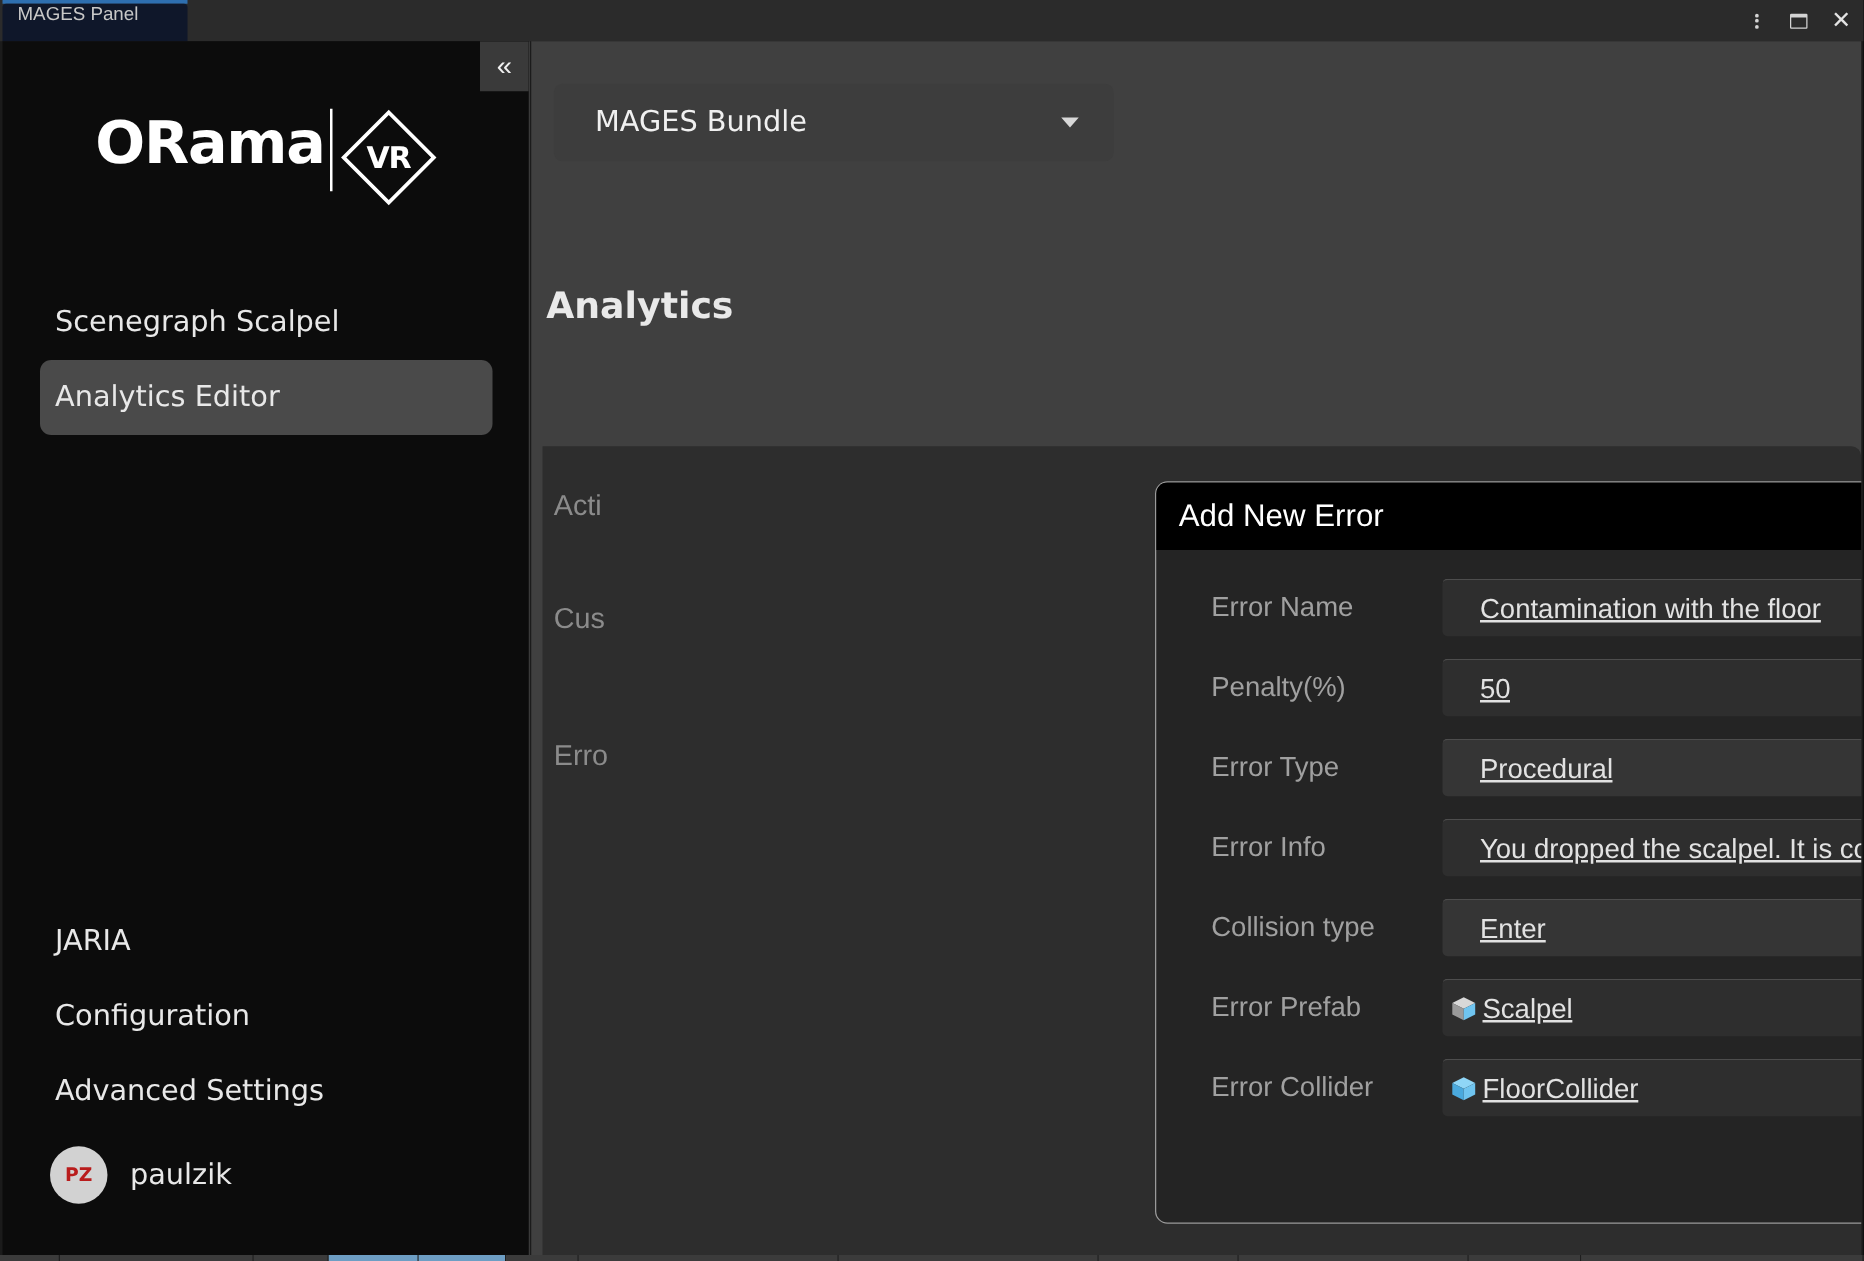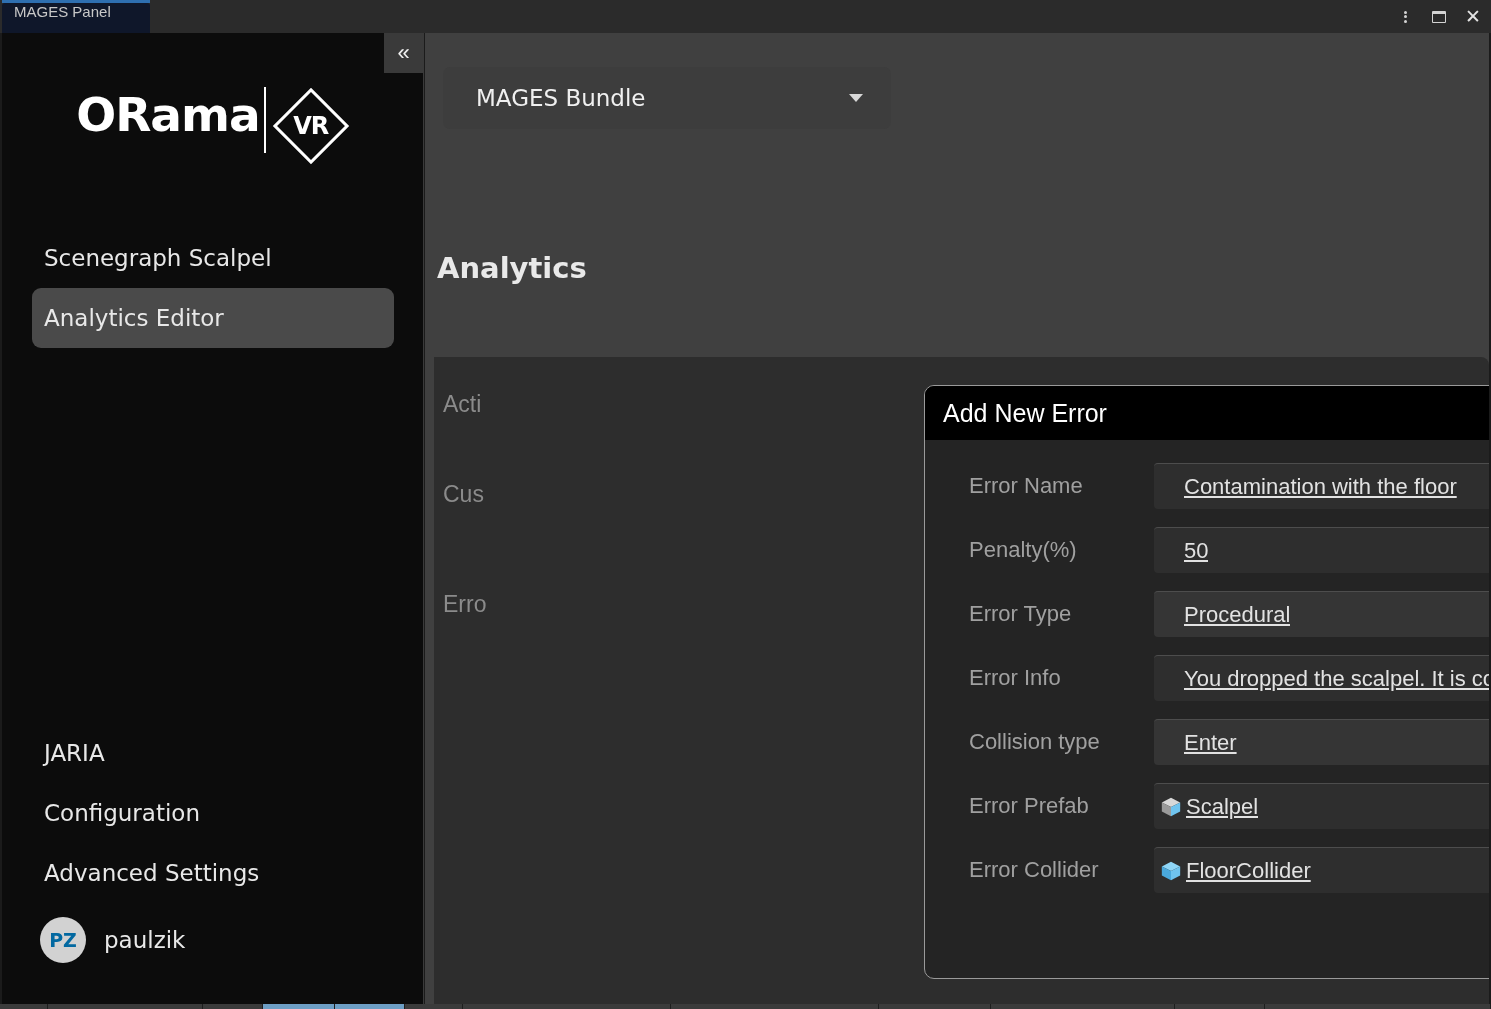--- a/index.html
+++ b/index.html
@@ -116,23 +116,23 @@
   .nav-item.active { background:#4a4a4a; }
 
   .nav-bottom { position:absolute; left:0; bottom:36px; width:422px; }
   .user-row {
     display:flex; align-items:center;
     margin:8px 30px 0 30px; padding-left:8px;
     height:58px; cursor:pointer;
   }
   .avatar {
     width:46px; height:46px; border-radius:50%;
-    background:#d2d2d2; color:#0369a1;
+    background:#d2d2d2; color:#b91c1c;
     display:flex; align-items:center; justify-content:center;
-    font-size:19px; font-weight:700;
+    font-size:15px; font-weight:700;
     font-family:"DejaVu Sans", sans-serif;
     text-align:center;
   }
   .user-name {
     margin-left:18px; color:#e8e8e8; font-size:23px;
     font-family:"DejaVu Sans", sans-serif;
   }
 
   
   .main {
@@ -153,21 +153,21 @@
     margin-left:33px; color:#f0f0f0; font-size:23px;
     font-family:"DejaVu Sans", sans-serif;
   }
   .bundle-select .caret {
     position:absolute; right:28px; top:50%; transform:translateY(-50%);
     width:0;height:0;border-left:7px solid transparent;border-right:7px solid transparent;
     border-top:8px solid #d8d8d8;
   }
 
   .page-title {
-    position:absolute; left:12px; top:218px;
+    position:absolute; left:12px; top:194px;
     font-size:29px; font-weight:700; color:#e9e9e9;
     font-family:"DejaVu Sans", sans-serif;
   }
 
   .tabbar {
     position:absolute; left:9px; top:262px;
     width:1055px; height:62px;
     display:flex;
   }
   .tab {

